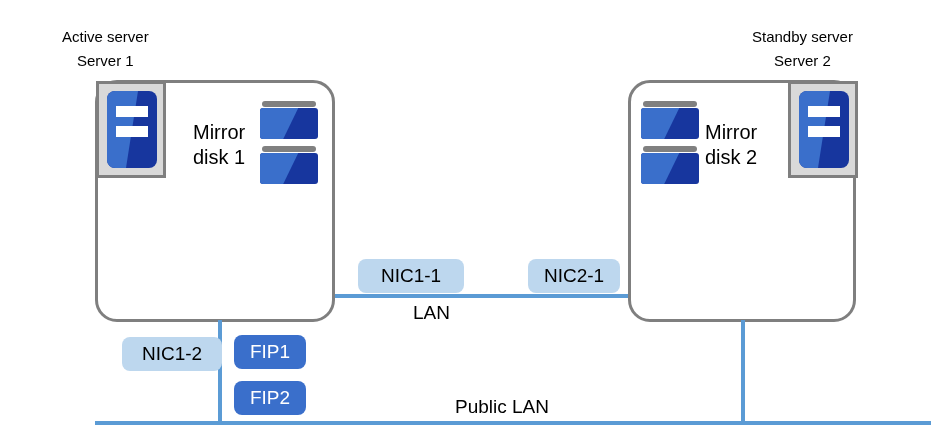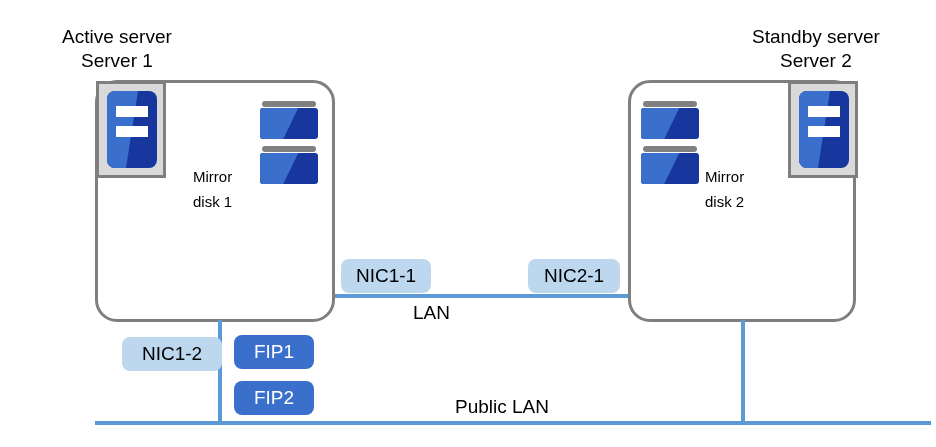--- a/index.html
+++ b/index.html
@@ -16,21 +16,21 @@
     width: 936px;
     height: 447px;
     background: #ffffff;
     overflow: hidden;
   }
 
   
   .caption {
     position: absolute;
     color: #000000;
-    font-size: 19px;
+    font-size: 15px;
     line-height: 24px;
     white-space: nowrap;
     font-family: "Liberation Sans", sans-serif;
   }
   #cap-left  { left: 62px;  top: 25px;  text-align: center; }
   #cap-right { left: 752px; top: 25px;  text-align: center; }
   .caption .line2 { display: block; }
 
   
   .server-box {
@@ -117,61 +117,60 @@
     left: 0; top: 0;
     width: 100%; height: 100%;
     background: #3a6fcb;
     clip-path: polygon(0 0, 66% 0, 40% 100%, 0 100%);
   }
   .disk.d1 { top: 0; }
   .disk.d2 { top: 45px; }
 
   .disk-label {
     position: absolute;
-    font-size: 15px;
+    font-size: 20px;
     line-height: 25px;
     color: #000000;
     white-space: nowrap;
     text-align: left;
-    margin-top: 44px;
   }
   #disk-label-1 { left: 193px; top: 120px; }
   #disk-label-2 { left: 705px; top: 120px; }
 
   
   .nic {
     position: absolute;
     background: #bdd7ee;
     border-radius: 8px;
     color: #000000;
     font-size: 19px;
     display: flex;
     align-items: center;
     justify-content: center;
     z-index: 6;
     box-sizing: border-box;
   }
-  #nic-1-1 { left: 341px; top: 259px; width: 90px; height: 34px; }
+  #nic-1-1 { left: 358px; top: 259px; width: 106px; height: 34px; }
   #nic-2-1 { left: 528px; top: 259px; width: 92px; height: 34px; }
   #nic-1-2 { left: 122px; top: 337px; width: 100px; height: 34px; }
   #nic-2-2 { left: 748px; top: 337px; width: 92px; height: 34px; }
 
   
   .fip {
     position: absolute;
     background: #3a6fcb;
     border-radius: 8px;
     color: #ffffff;
     font-size: 19px;
     display: flex;
     align-items: center;
     justify-content: center;
     z-index: 6;
     box-sizing: border-box;
-    width: 80px;
+    width: 72px;
     height: 34px;
   }
   #fip-1 { left: 234px; top: 335px; }
   #fip-2 { left: 234px; top: 381px; }
 
   
   .net-line {
     position: absolute;
     background: #5b9bd5;
     z-index: 2;

